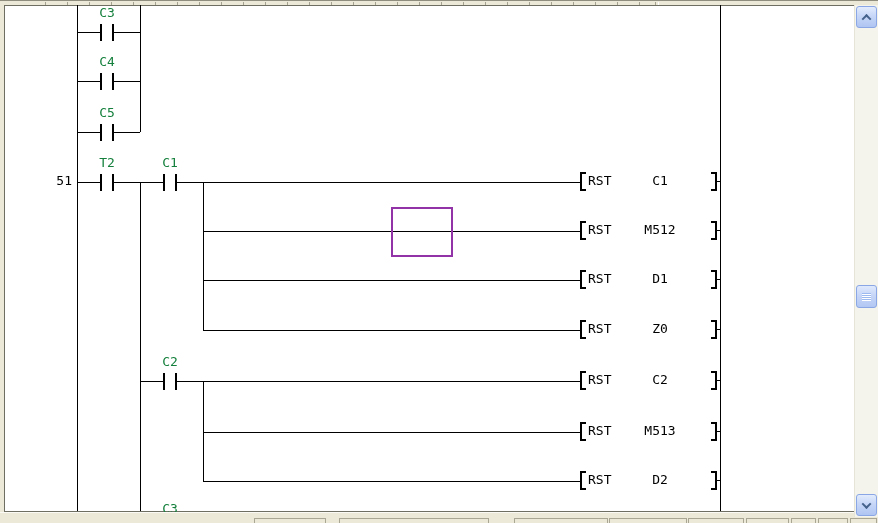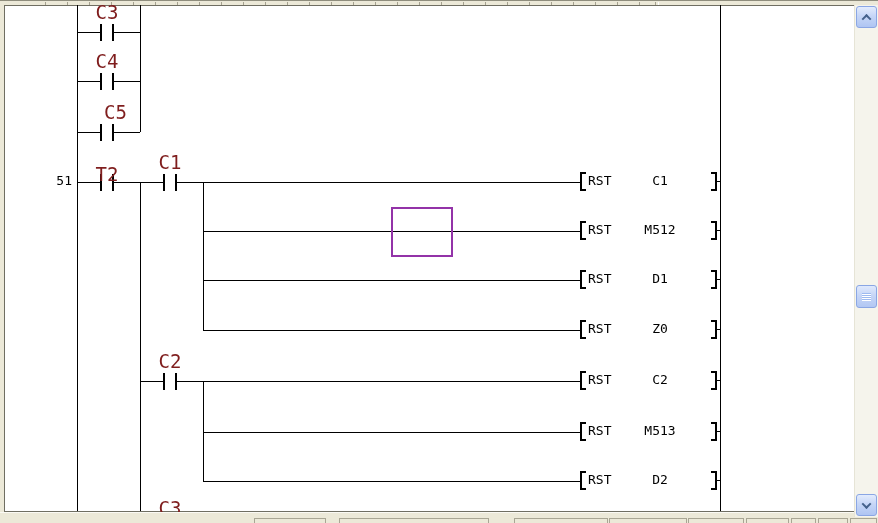--- a/index.html
+++ b/index.html
@@ -16,21 +16,21 @@
   
   #client{position:absolute;left:4px;top:5px;width:851px;height:507px;box-sizing:border-box;
      background:#FFFFFF;border-left:1px solid #6F6E62;border-top:1px solid #6F6E62;border-bottom:1px solid #6F6E62;}
 
   
   #ladder-layer{position:absolute;left:0;top:0;width:853px;height:512px;overflow:hidden;z-index:2;}
   .hwire{position:absolute;height:1px;background:#000;}
   .vwire{position:absolute;width:1px;background:#000;}
   .contact{position:absolute;width:14px;height:17px;box-sizing:border-box;background:#fff;
      border-left:2px solid #000;border-right:2px solid #000;}
-  .dev-label{position:absolute;width:40px;text-align:center;font-size:19px;color:#7f1d1d;line-height:13px;}
+  .dev-label{position:absolute;width:40px;text-align:center;font-size:13px;color:#15803d;line-height:13px;}
   .step-label{position:absolute;width:32px;text-align:right;font-size:13px;color:#000;line-height:13px;}
   .coil{position:absolute;width:163px;height:22px;}
   .brk{position:absolute;top:1px;width:6px;height:19px;box-sizing:border-box;}
   .brk.l{left:0;border-left:2px solid #000;border-top:2px solid #000;border-bottom:2px solid #000;}
   .brk.r{left:131px;border-right:2px solid #000;border-top:2px solid #000;border-bottom:2px solid #000;}
   .mnemonic{position:absolute;left:8px;top:3px;font-size:13px;line-height:13px;color:#000;}
   .operand{position:absolute;left:32px;top:3px;width:96px;text-align:center;font-size:13px;line-height:13px;color:#000;}
   .coil-stub{position:absolute;left:137px;top:10px;width:4px;height:1px;background:#000;}
   #edit-cursor{position:absolute;box-sizing:border-box;border:2px solid #9333A8;background:transparent;}
 
@@ -78,23 +78,23 @@
       <div class="hwire" style="left: 203px; top: 280px; width: 378px;"></div>
       <div class="hwire" style="left: 203px; top: 330px; width: 378px;"></div>
       <div class="hwire" style="left: 140px; top: 381px; width: 441px;"></div>
       <div class="hwire" style="left: 203px; top: 432px; width: 378px;"></div>
       <div class="hwire" style="left: 203px; top: 481px; width: 378px;"></div>
       <div class="contact" style="left: 100px; top: 24px;"></div>
       <div class="dev-label" style="left: 87px; top: 6px;">C3</div>
       <div class="contact" style="left: 100px; top: 73px;"></div>
       <div class="dev-label" style="left: 87px; top: 55px;">C4</div>
       <div class="contact" style="left: 100px; top: 124px;"></div>
-      <div class="dev-label" style="left: 87px; top: 106px; text-align: right;">C5</div>
+      <div class="dev-label" style="left: 87px; top: 106px;">C5</div>
       <div class="contact" style="left: 100px; top: 174px;"></div>
-      <div class="dev-label" style="left: 87px; top: 168px;">T2</div>
+      <div class="dev-label" style="left: 87px; top: 156px;">T2</div>
       <div class="contact" style="left: 163px; top: 174px;"></div>
       <div class="dev-label" style="left: 150px; top: 156px;">C1</div>
       <div class="contact" style="left: 163px; top: 373px;"></div>
       <div class="dev-label" style="left: 150px; top: 355px;">C2</div>
       <div class="coil" style="left: 580px; top: 171px;">
         <div class="brk l"></div>
         <div class="mnemonic">RST</div>
         <div class="operand">C1</div>
         <div class="brk r"></div>
         <div class="coil-stub"></div>

